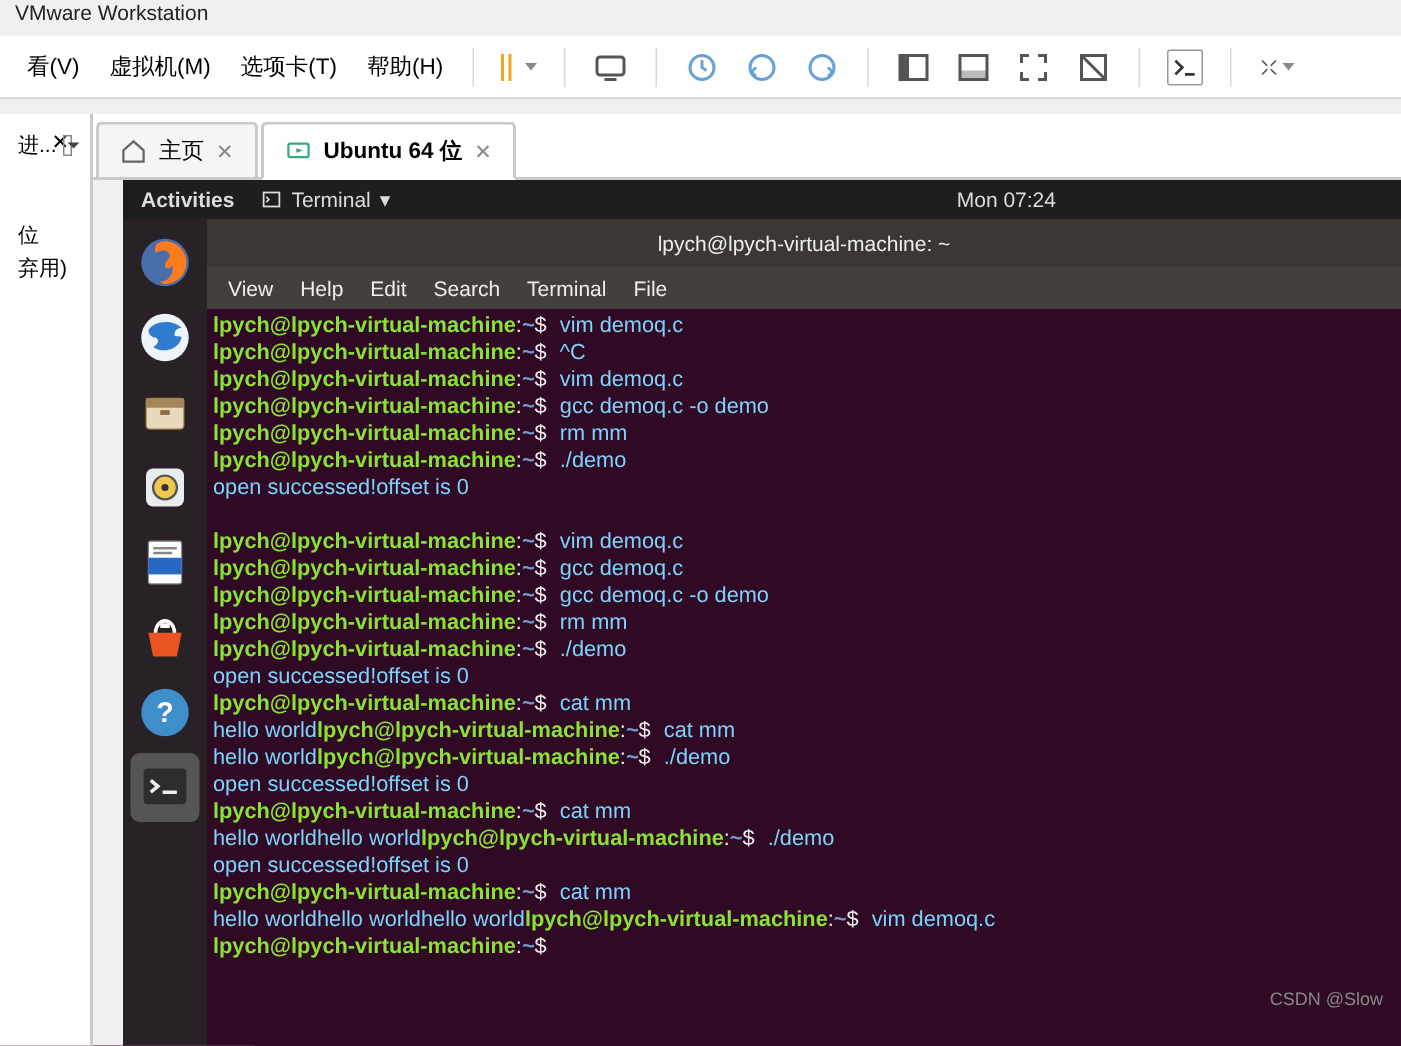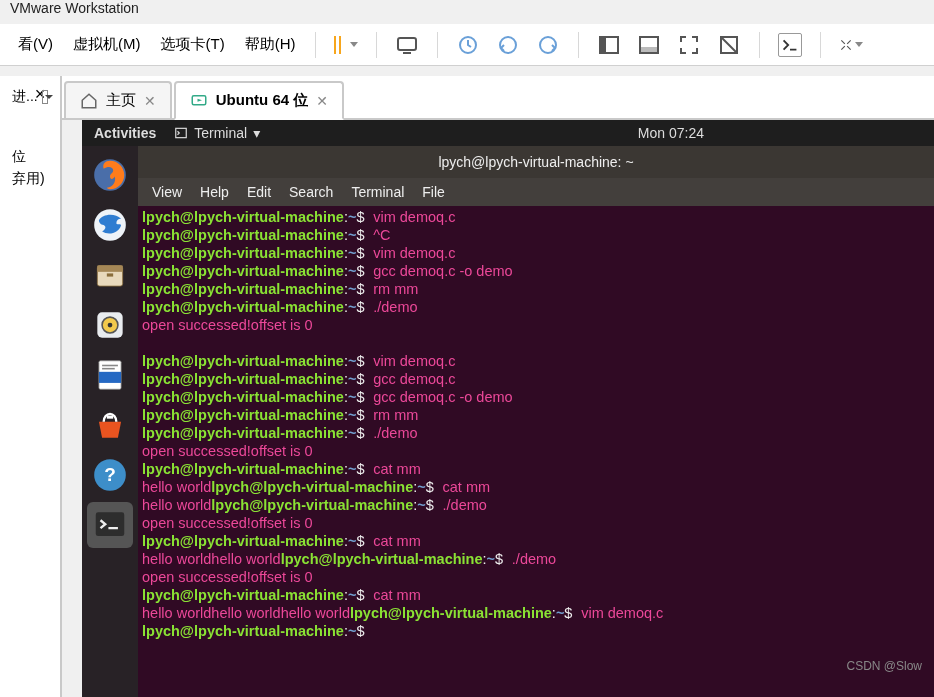--- a/index.html
+++ b/index.html
@@ -44,21 +44,21 @@
 
   
   .term-title { height:32px; background:#3b3733; color:#eee; display:flex; align-items:center; justify-content:center; font-size:14px; margin-left:56px; }
   
   .term-menu { height:28px; background:#433f3c; color:#eee; display:flex; align-items:center; gap:18px; padding-left:14px; font-size:14px; margin-left:56px; }
 
   
   .term-body { position:absolute; top:86px; left:56px; right:0; bottom:0; background:#300a24; font-family:"DejaVu Sans Mono","Ubuntu Mono",monospace; font-size:14.5px; line-height:18px; color:#eeeeee; padding:2px 4px; white-space:pre-wrap; }
   .pr-u { color:#8ae234; font-weight:bold; } 
   .pr-p { color:#729fcf; font-weight:bold; } 
-  .cmd { color:#ec4899; }
+  .cmd { color:#7dd3fc; }
 
   
   .dock { position:absolute; top:26px; left:0; width:56px; bottom:0; background:rgba(40,40,40,0.85); display:flex; flex-direction:column; align-items:center; padding-top:6px; gap:4px; }
   .dock .dicon { width:46px; height:46px; border-radius:6px; display:flex; align-items:center; justify-content:center; }
   .dock .dicon.active { background:#555; }
   .dock svg { width:38px; height:38px; }
 
   
   .wm { position:absolute; right:12px; bottom:24px; font-size:12px; color:#888; }
 

